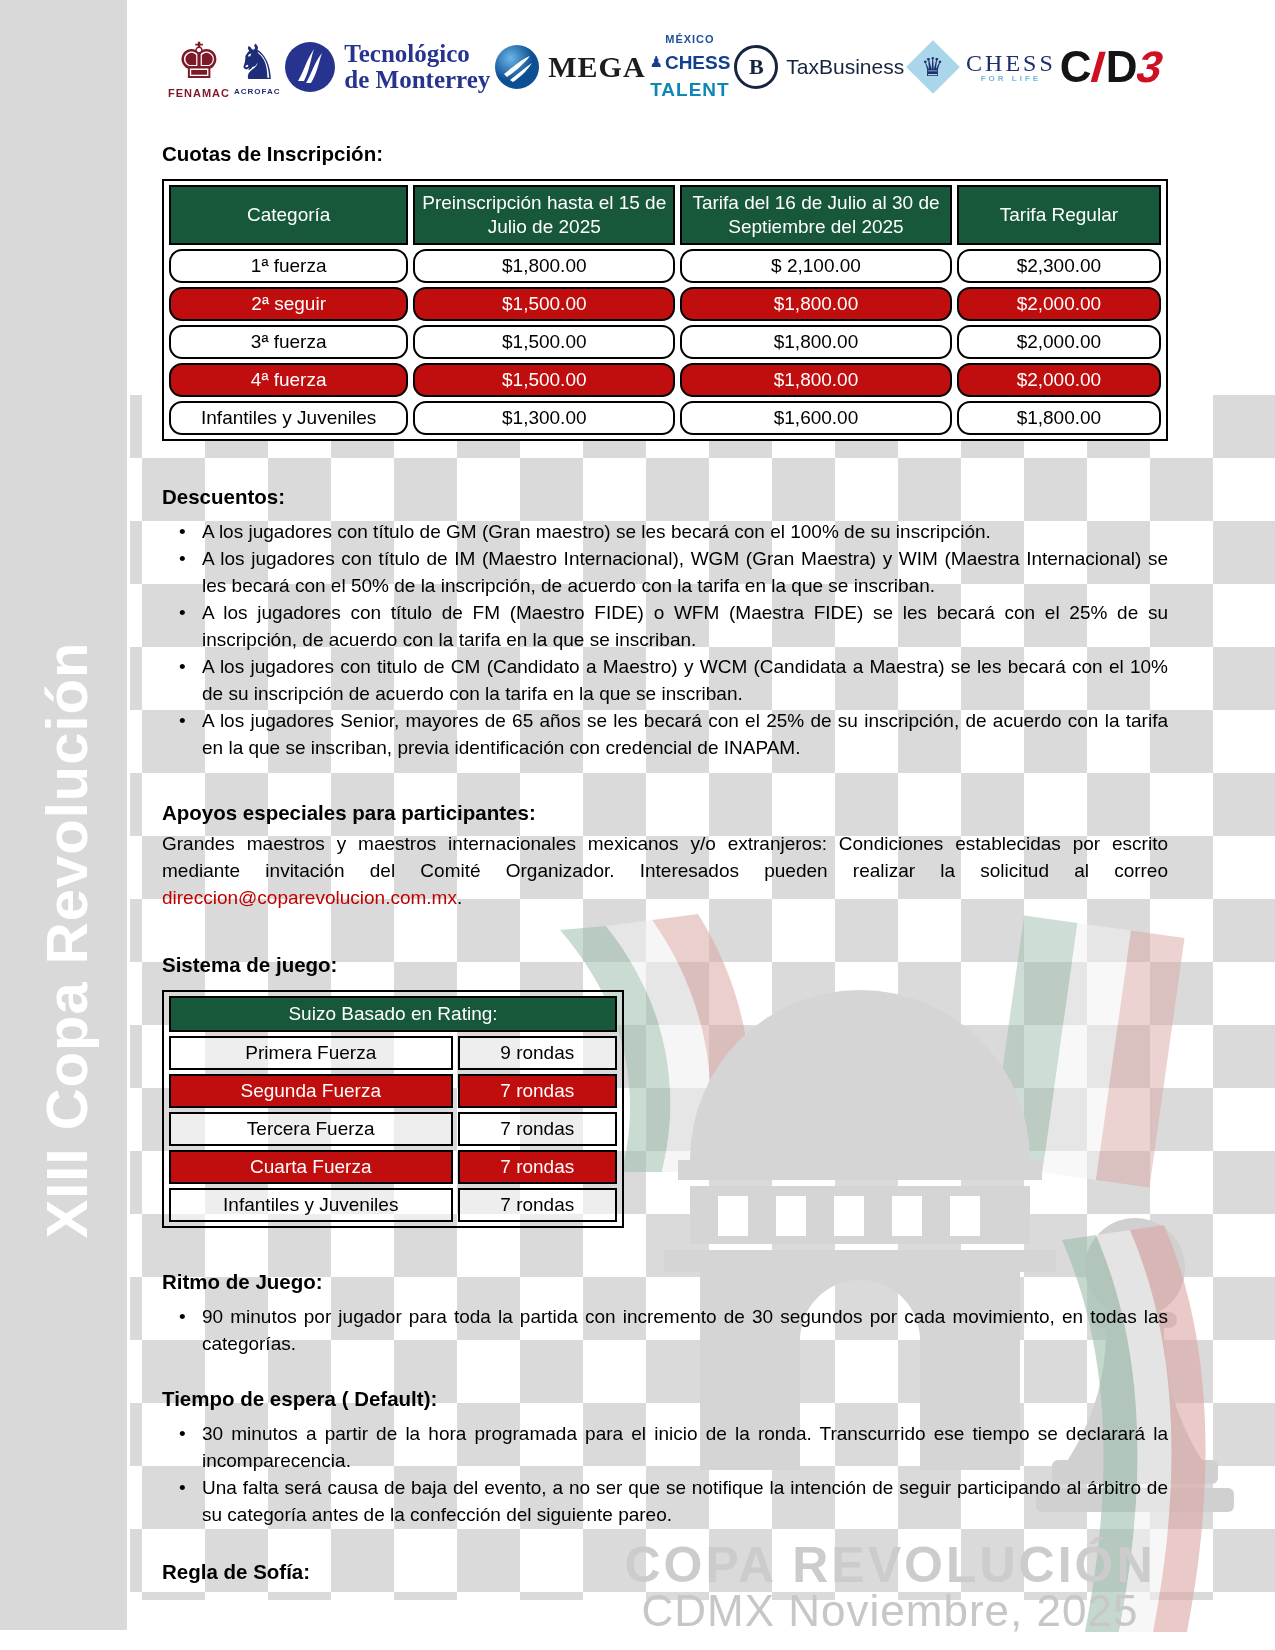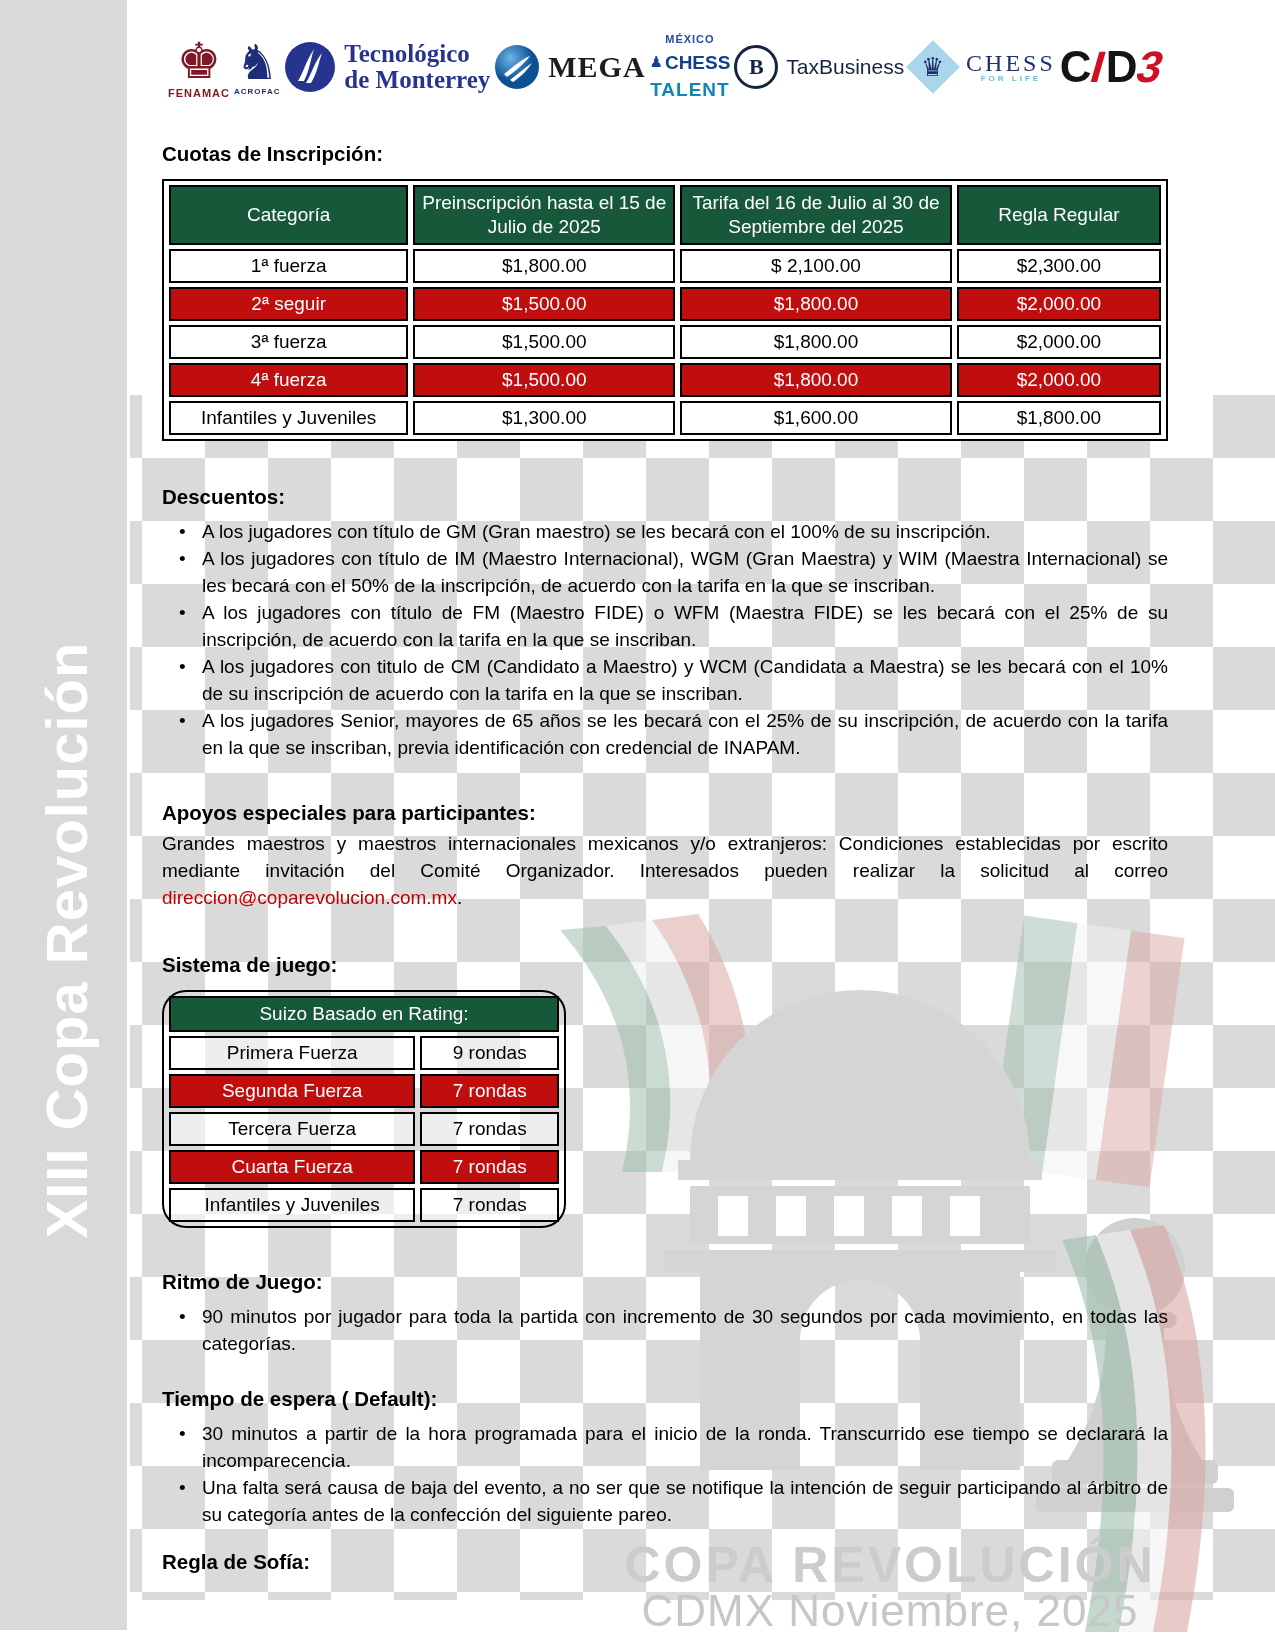--- a/index.html
+++ b/index.html
@@ -51,35 +51,35 @@
   .cfl-title{font-family:"Liberation Serif",serif;font-size:24px;color:#1c2f6e;letter-spacing:3px;}
   .cfl-sub{font-size:8px;font-weight:bold;color:#6fb9d6;letter-spacing:3px;text-align:center;}
   .cid3{display:flex;align-items:center;font-weight:900;font-size:44px;line-height:44px;gap:1px;}
   .cid3 .blk{color:#141414;}
   .cid3 .red{color:#cf1020;transform:skewX(-16deg);}
   
   .content{position:absolute;left:162px;top:140px;width:1006px;z-index:2;
            font-size:19px;line-height:27px;}
   .h{font-weight:bold;font-size:20.5px;line-height:27px;margin:0;}
   .mt1{margin-top:42px;} .mt2{margin-top:38px;} .mt3{margin-top:32px;}
-  .mt4{margin-top:40px;} .mt5{margin-top:28px;} .mt6{margin-top:20px;}
+  .mt4{margin-top:40px;} .mt5{margin-top:28px;} .mt6{margin-top:30px;}
   ul.b{list-style:none;margin:8px 0 0 0;padding:0 0 0 40px;}
   ul.b li{position:relative;text-align:justify;}
   ul.b li::before{content:"\2022";position:absolute;left:-23px;}
   p.just{text-align:justify;margin:4px 0 0 0;}
   .email{color:#c00000;}
   
   table.t{border:2px solid #000;border-collapse:separate;border-spacing:5px 4px;margin-top:12px;}
   table.t th{background:#17583a;color:#fff;font-weight:normal;font-size:19px;line-height:24px;
              padding:4px 6px;border:2px solid #000;text-align:center;}
   table.t td{font-size:19px;line-height:26px;padding:2px 8px;border:2px solid #000;
              text-align:center;height:26px;}
   table.t1{width:100%;background:#fff;}
-  table.t1 td{background:#fff;}
-  table.t2{width:404px;background:transparent;border-radius:24px;}
+  table.t1 td{background:#fff;border-radius:13px;}
+  table.t2{width:462px;background:transparent;}
   table.t2 td{background:rgba(255,255,255,0.55);}
   tr.red td{background:#c00d0d !important;color:#fff;}
 </style>
 </head>
 <body>
 
 <div class="checker"></div>
 
 <svg class="wm" width="1275" height="1650" viewBox="0 0 1275 1650">
 
@@ -206,21 +206,21 @@
         <col style="width:24.5%">
         <col style="width:26.8%">
         <col style="width:27.8%">
         <col style="width:20.9%">
       </colgroup>
     <thead>
       <tr>
         <th>Categoría</th>
         <th>Preinscripción hasta el 15 de Julio de 2025</th>
         <th>Tarifa del 16 de Julio al 30 de Septiembre del 2025</th>
-        <th>Regla Regular</th>
+        <th>Tarifa Regular</th>
       </tr>
     </thead>
     <tbody>
       <tr>
         <td>1ª fuerza</td>
         <td>$1,800.00</td>
         <td>$ 2,100.00</td>
         <td>$2,300.00</td>
       </tr>
       <tr class="red">

